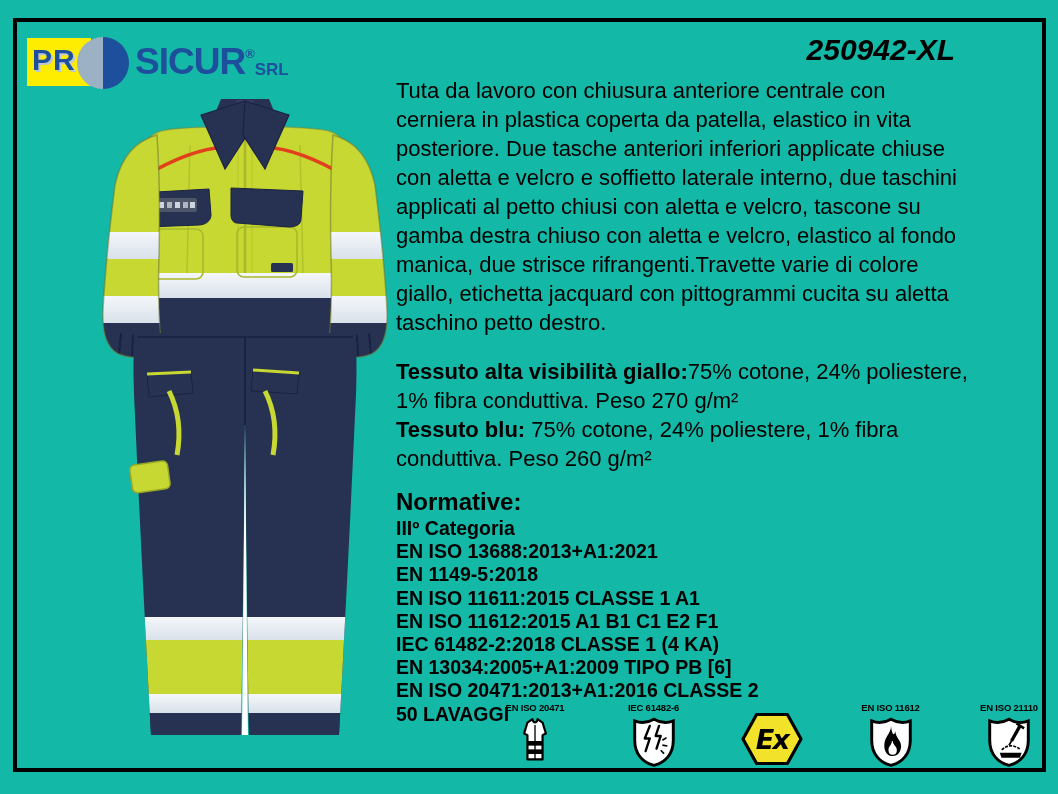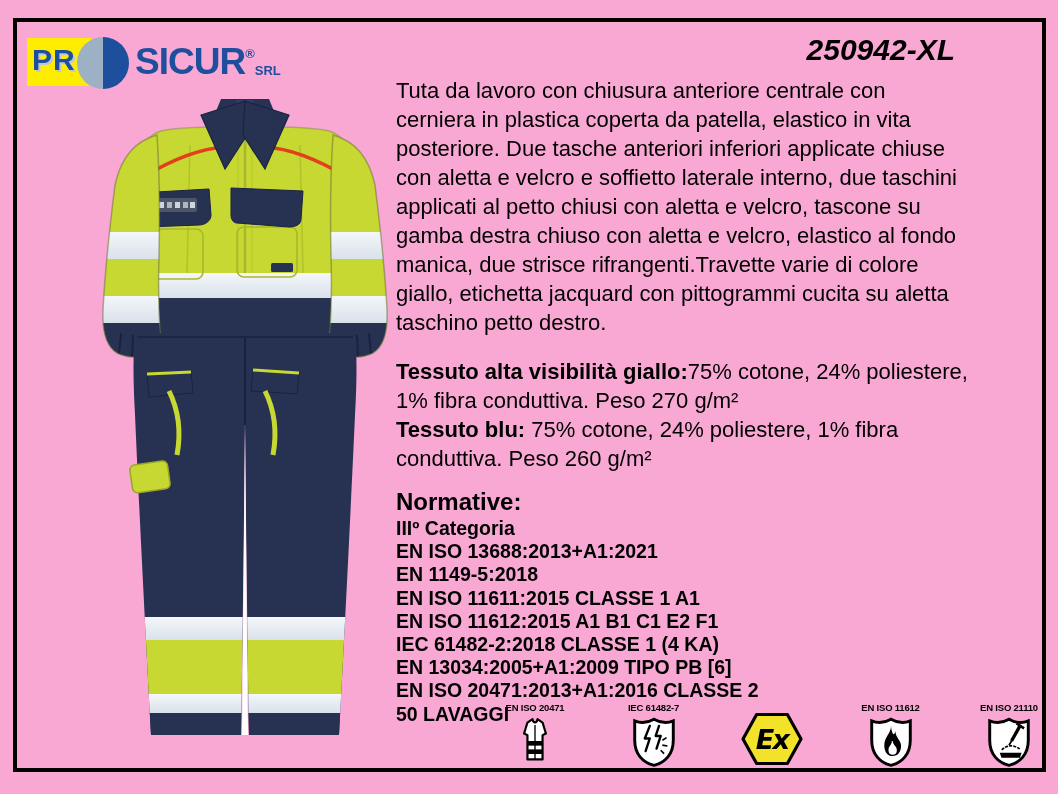--- a/index.html
+++ b/index.html
@@ -11,39 +11,39 @@
     --reflective-shade:#ccd6e0;
     --red-piping:#e2401d;
     --logo-blue:#1d4f9c;
     --logo-grey:#9db1c5;
     --logo-yellow:#ffed00;
     --ex-yellow:#f2e32a;
     --text-black:#000000;
   }
   html,body{margin:0;padding:0;background:#ffffff;}
   .page{
-    position:relative;width:1058px;height:794px;background:#f9a8d4;overflow:hidden;
+    position:relative;width:1058px;height:794px;background:#14b8a6;overflow:hidden;
     font-family:"Liberation Sans",sans-serif;color:var(--text-black);
   }
   .frame{
     position:absolute;left:13px;top:18px;width:1033px;height:754px;
     border:4px solid #000;box-sizing:border-box;
   }
   
   .logo{position:absolute;left:27px;top:36px;width:260px;height:58px;}
   .logo-yellow{position:absolute;left:0;top:2px;width:64px;height:48px;background:var(--logo-yellow);}
   .logo-pr{
     position:absolute;left:5px;top:9px;font-size:30px;font-weight:800;line-height:1;
     color:var(--logo-blue);letter-spacing:1px;text-shadow:2px 2px 0 #bcc7d3;
   }
   .logo-circle{position:absolute;left:49px;top:0px;width:54px;height:54px;}
   .logo-text{position:absolute;left:108px;top:5px;white-space:nowrap;}
   .logo-sicur{font-size:37px;font-weight:800;color:var(--logo-blue);letter-spacing:-1px;}
   .logo-reg{font-size:13px;font-weight:700;color:var(--logo-blue);vertical-align:16px;}
-  .logo-srl{font-size:13px;font-weight:800;color:var(--logo-blue);vertical-align:-1px;letter-spacing:0;}
+  .logo-srl{font-size:17px;font-weight:800;color:var(--logo-blue);vertical-align:-1px;letter-spacing:0;}
   
   .title{
     position:absolute;left:395px;top:33px;width:560px;text-align:right;
     font-size:30px;font-weight:800;font-style:italic;letter-spacing:0;
   }
   .desc{
     position:absolute;left:396px;top:76px;width:604px;
     font-size:22px;line-height:29px;white-space:pre-line;
   }
   .fabric{
@@ -249,21 +249,21 @@
       <svg width="50" height="52" viewBox="0 0 56 62">
         <path d="M19,9 L25,5 C26,10 30,10 31,5 L37,9 L41,22 L37,24 L37,53 L19,53 L19,24 L15,22 Z" fill="#fff" stroke="#000" stroke-width="2.6" stroke-linejoin="round"></path>
         <line x1="28" y1="12" x2="28" y2="53" stroke="#000" stroke-width="1.6"></line>
         <rect x="19" y="31" width="18" height="5.5" fill="#000"></rect>
         <rect x="19" y="41" width="18" height="5.5" fill="#000"></rect>
       </svg>
     </div>
 
 
     <div class="picto">
-      <span class="picto-label">IEC 61482-7</span>
+      <span class="picto-label">IEC 61482-6</span>
       <svg width="50" height="52" viewBox="0 0 56 62">
         <path class="shield-fill" d="M28,5 C35,9 44,10 51,7 L51,30 C51,47 41,57 28,60 C15,57 5,47 5,30 L5,7 C12,10 21,9 28,5 Z"></path>
         <path class="g-stroke" stroke-width="2.8" d="M23,13 L17,28 L23,28 L18,43"></path>
         <path class="g-stroke" stroke-width="2.8" d="M34,13 L30,25 L36,25 L31,40"></path>
         <line x1="38" y1="30" x2="43" y2="27" stroke="#000" stroke-width="2"></line>
         <line x1="38" y1="36" x2="44" y2="37" stroke="#000" stroke-width="2"></line>
         <line x1="36" y1="42" x2="40" y2="46" stroke="#000" stroke-width="2"></line>
       </svg>
     </div>
 

